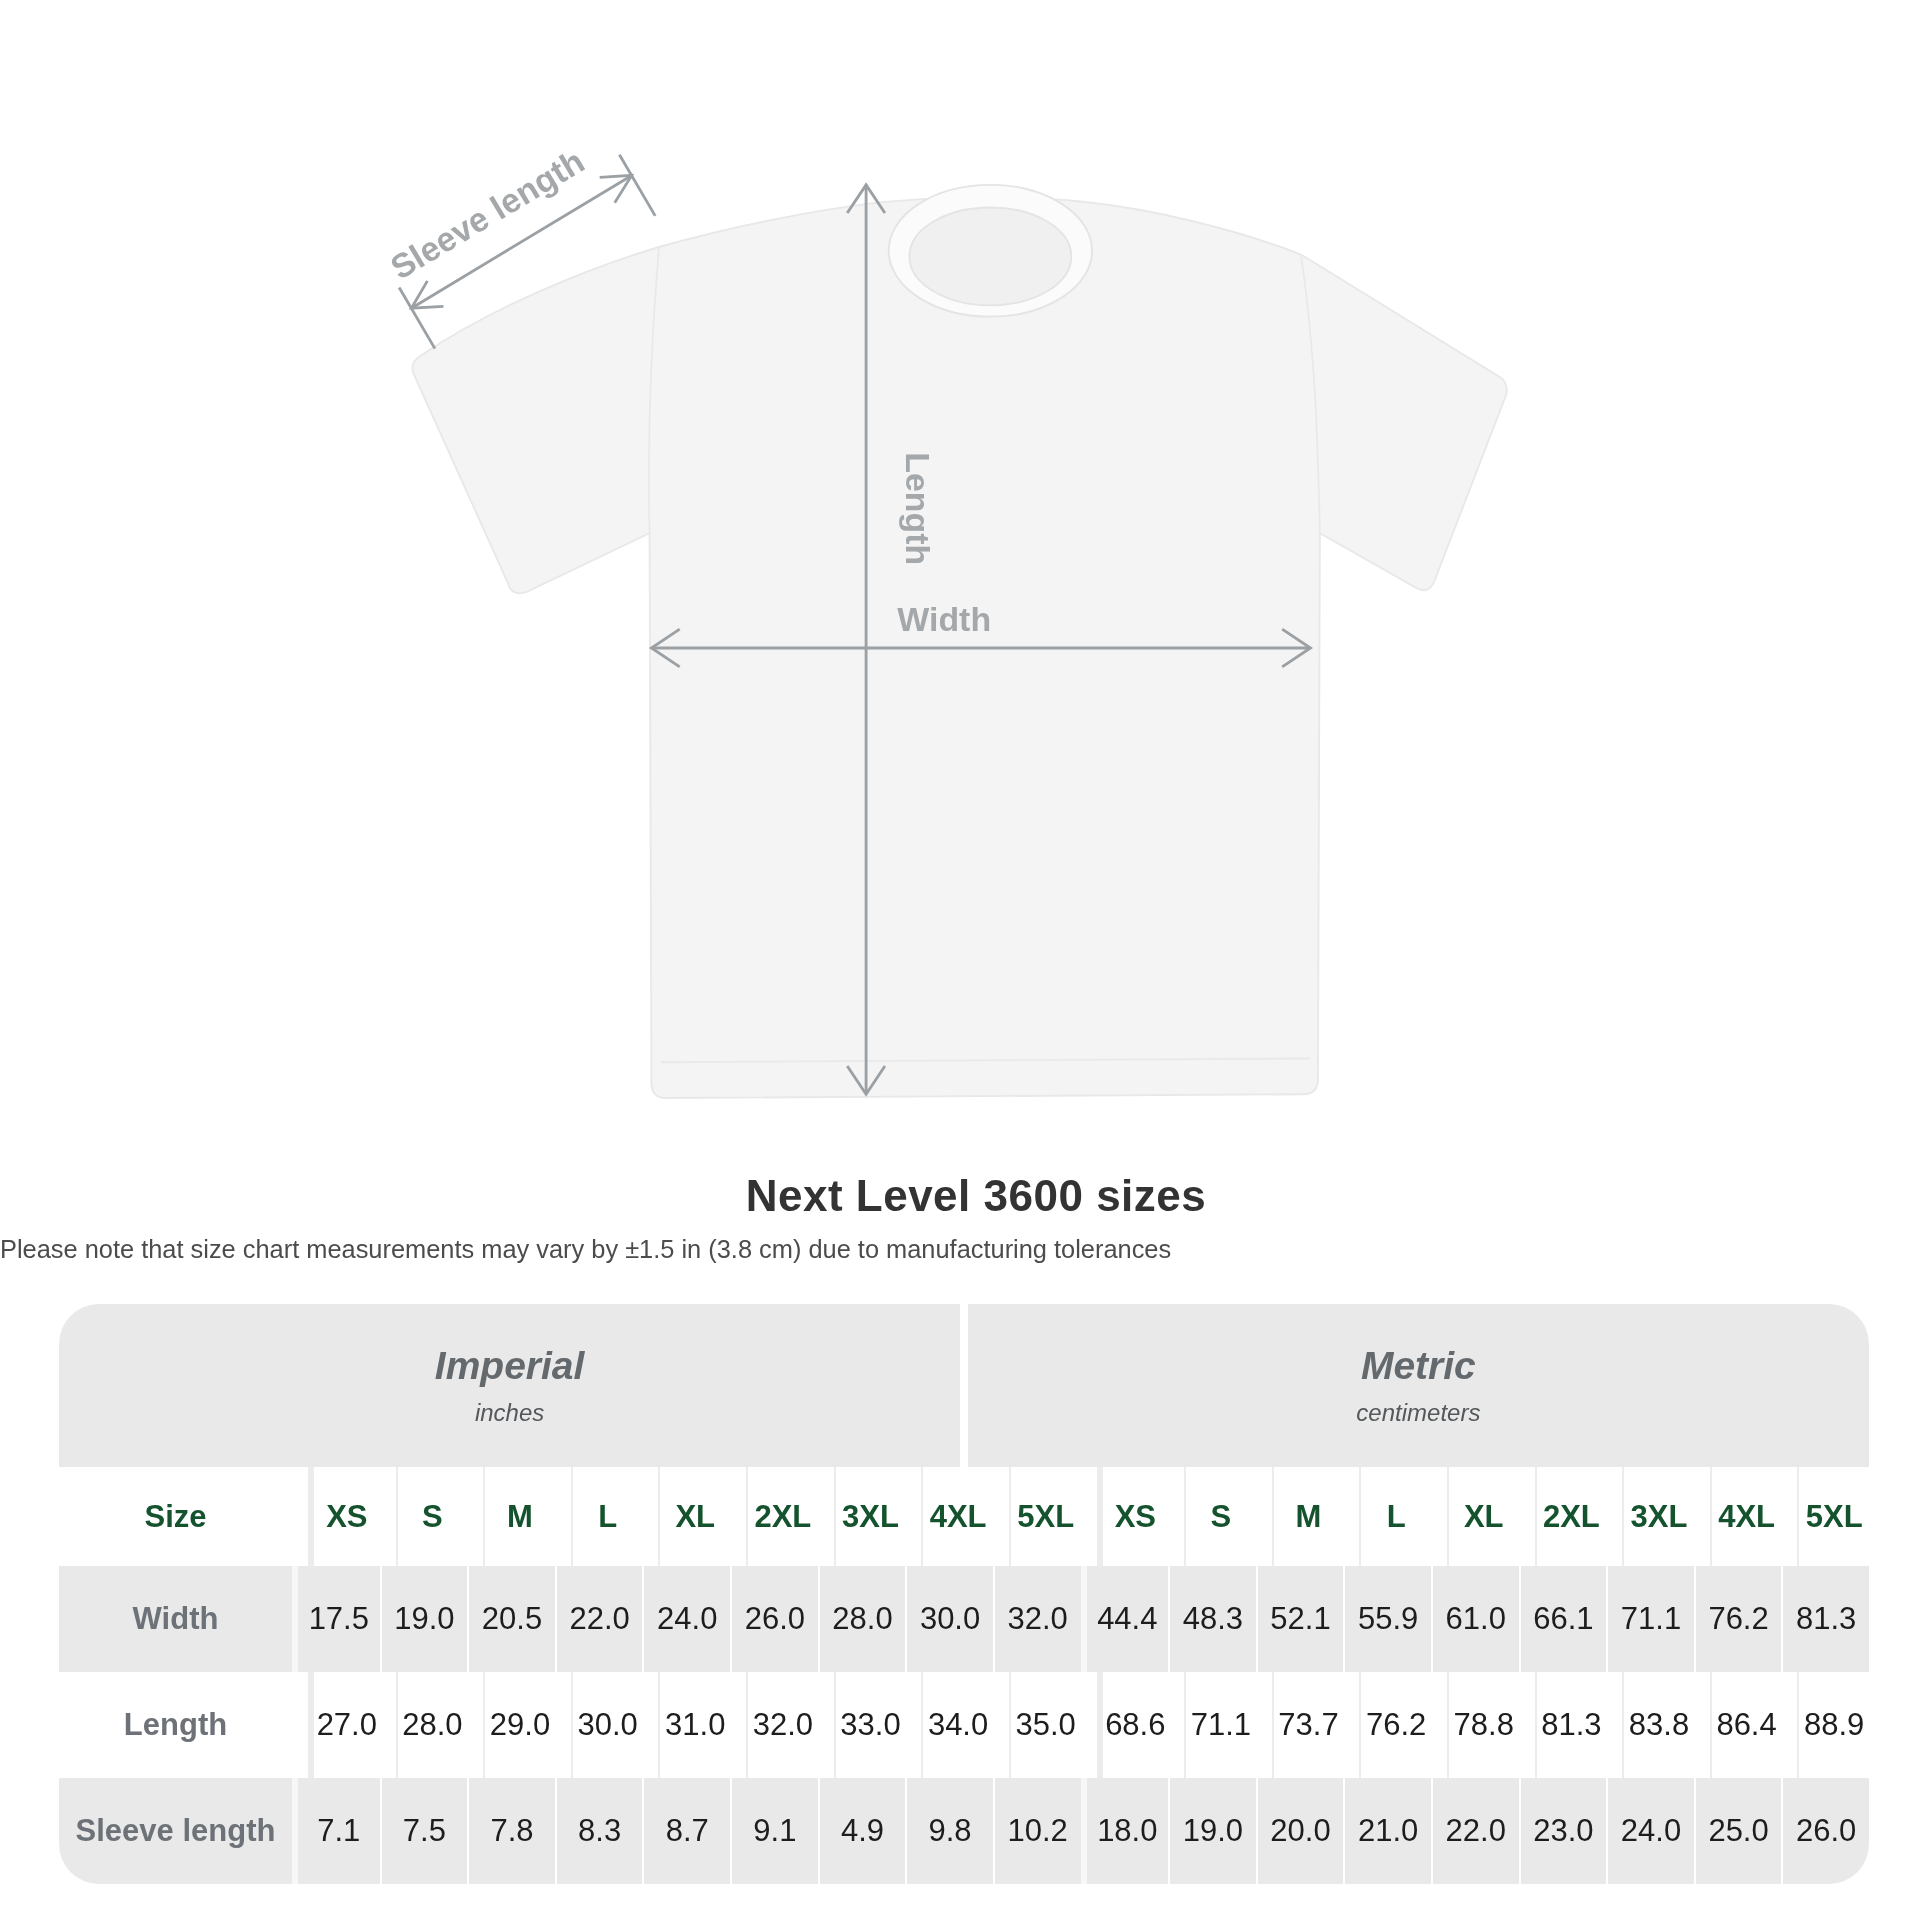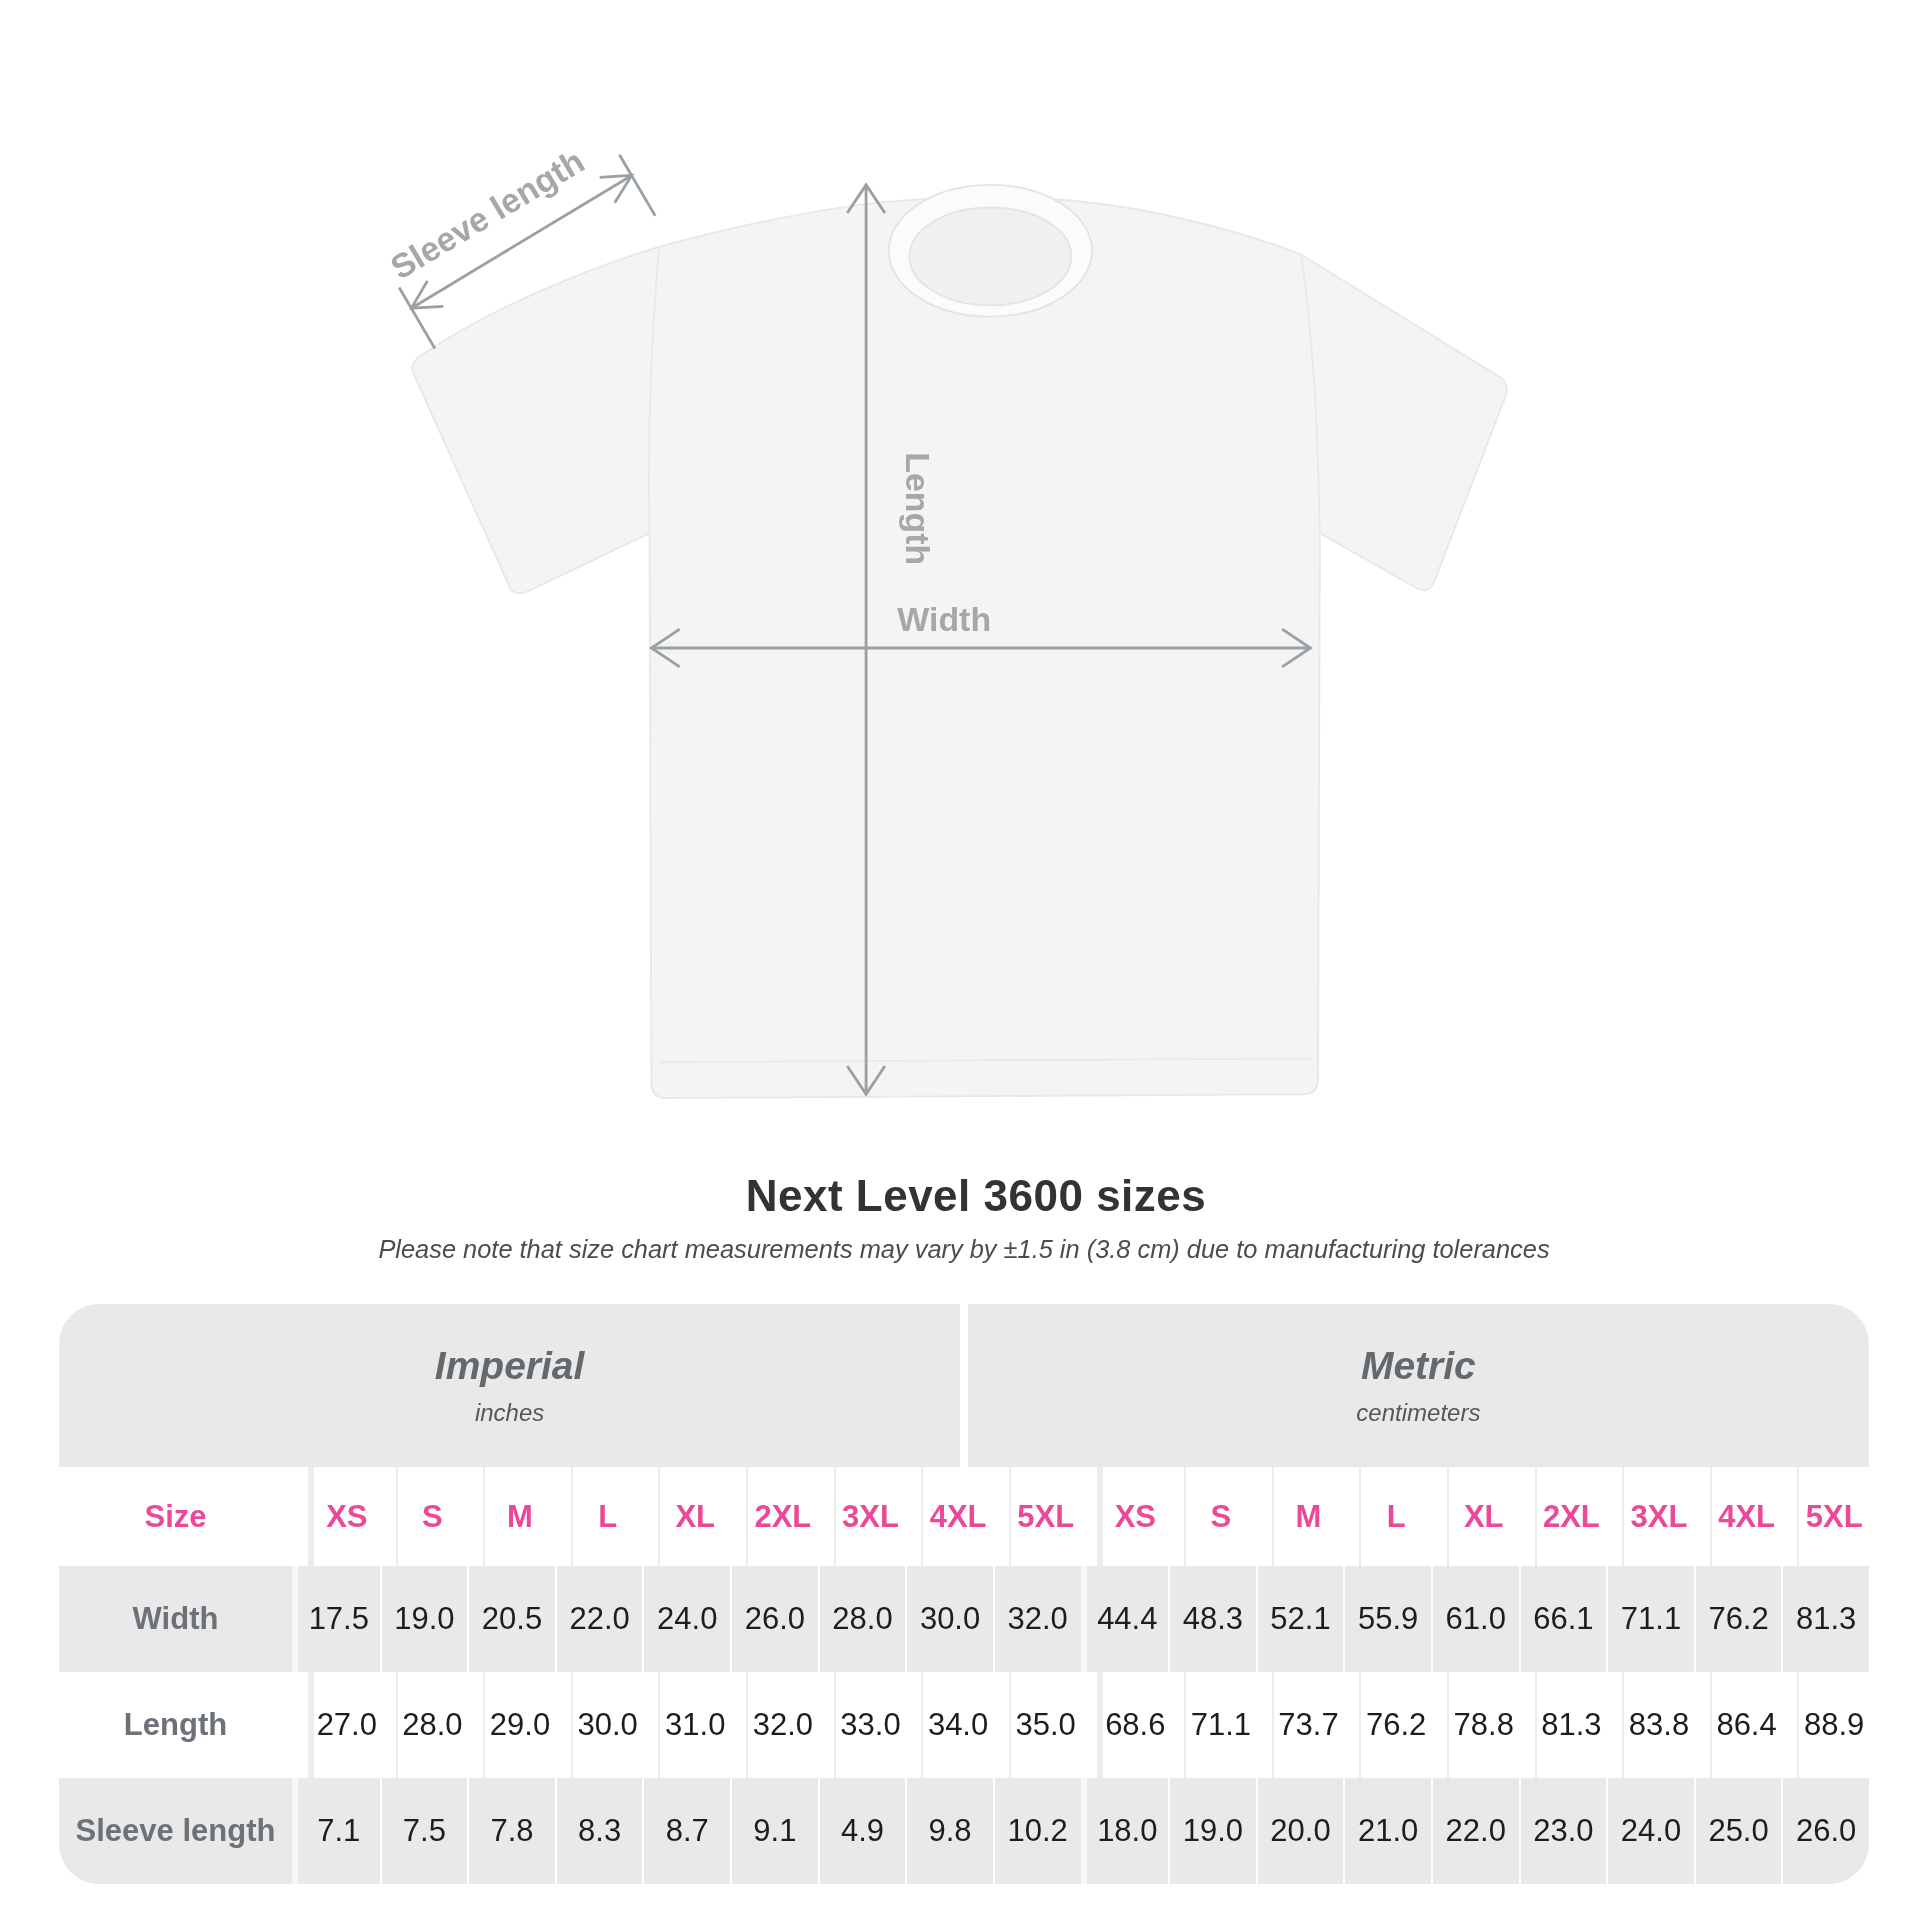--- a/index.html
+++ b/index.html
@@ -3,22 +3,22 @@
 <meta charset="utf-8">
 <style>
   html,body{margin:0;padding:0;background:#ffffff;}
   .sheet{position:relative;width:1928px;height:1928px;background:#ffffff;overflow:hidden;
          font-family:"Liberation Sans",sans-serif;}
 
   svg.diagram{position:absolute;top:0;left:0;}
 
   .page-title{position:absolute;top:1171px;left:12px;width:1928px;text-align:center;
               font-size:44px;font-weight:bold;color:#333333;letter-spacing:0.5px;}
-  .page-subtitle{position:absolute;top:1235px;left:0;width:1928px;text-align:center;
-                 font-style:italic;font-size:25.4px;color:#4c4c4c;}
+  .page-subtitle{position:absolute;top:1235px;left:0;width:1928px;text-align:left;
+                 font-size:25.4px;color:#4c4c4c;}
 
   .size-table{position:absolute;left:59px;top:1304px;width:1810px;}
 
   .band-row{display:flex;gap:7.5px;height:163px;}
   .band{flex:1;background:#e9e9e9;display:flex;flex-direction:column;align-items:center;
         justify-content:center;gap:11px;}
   .band-left{border-radius:40px 0 0 0;}
   .band-right{border-radius:0 40px 0 0;}
   .band-name{font-size:39px;font-weight:bold;font-style:italic;color:#64696d;}
   .band-unit{font-size:24px;font-style:italic;color:#54585b;}
@@ -26,21 +26,21 @@
   .trow{display:grid;grid-template-columns:233px repeat(18,1fr);}
   .size-row{height:99px;background:#ffffff;}
   .drow{height:106px;}
   .trow.shaded{background:#e9e9e9;}
   .trow.plain{background:#ffffff;}
   .trow.last{border-radius:0 0 40px 40px;overflow:hidden;}
 
   .cell{height:100%;display:flex;align-items:center;justify-content:center;
         text-align:center;font-size:31px;color:#1d1d1d;border-left:2.8px solid transparent;}
   .cell.lab{font-weight:bold;color:#6d7278;border-left:none;}
-  .size-row .cell{font-weight:bold;color:#ec4899;}
+  .size-row .cell{font-weight:bold;color:#14532d;}
   .size-row .val,.plain .val{border-left-color:#ececec;margin-left:16px;}
   .shaded .val{border-left-color:#ffffff;}
   .val.block{border-left-width:6.6px;}
   .shaded .val.block{border-left-color:#f7f7f7;}
 
   .dim-label{font-weight:bold;font-size:36px;fill:#a4a8ab;}
   .dim-line{stroke:#9aa0a4;stroke-width:3;fill:none;}
   .shirt-body{fill:#f4f4f4;stroke:#e8e8e8;stroke-width:2;}
   .seam{stroke:#e9e9e9;stroke-width:2;fill:none;}
 </style>

